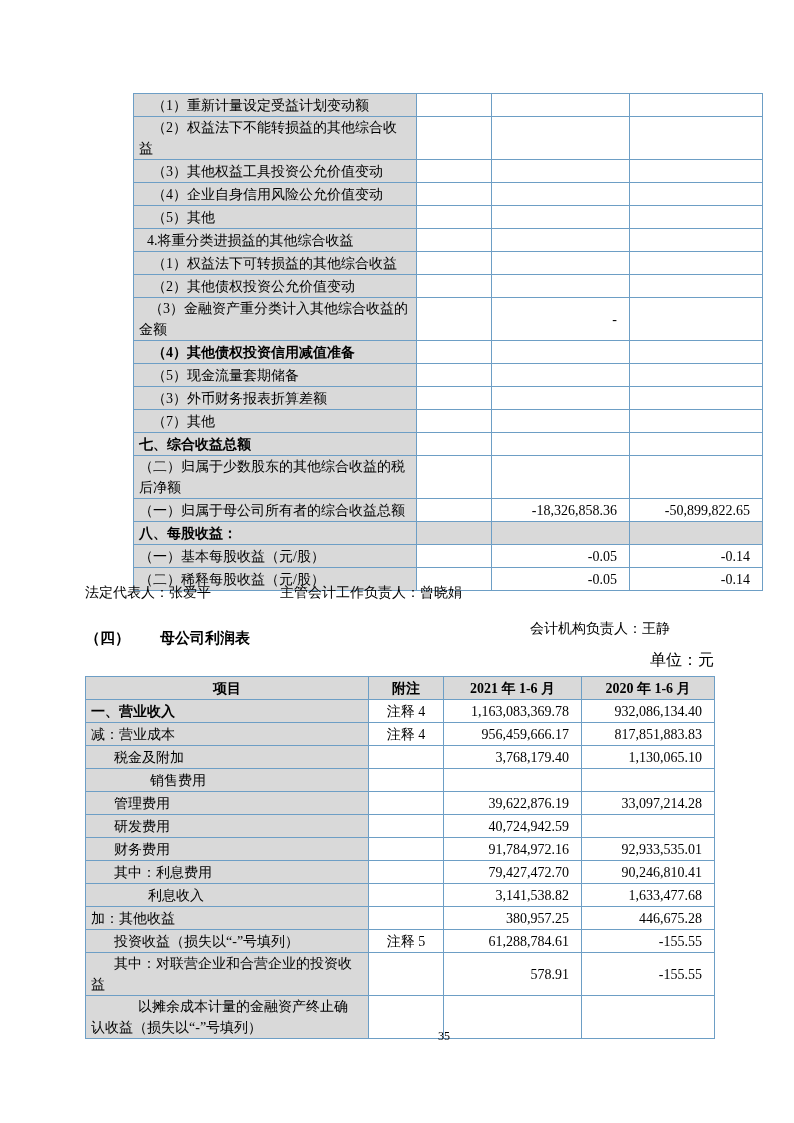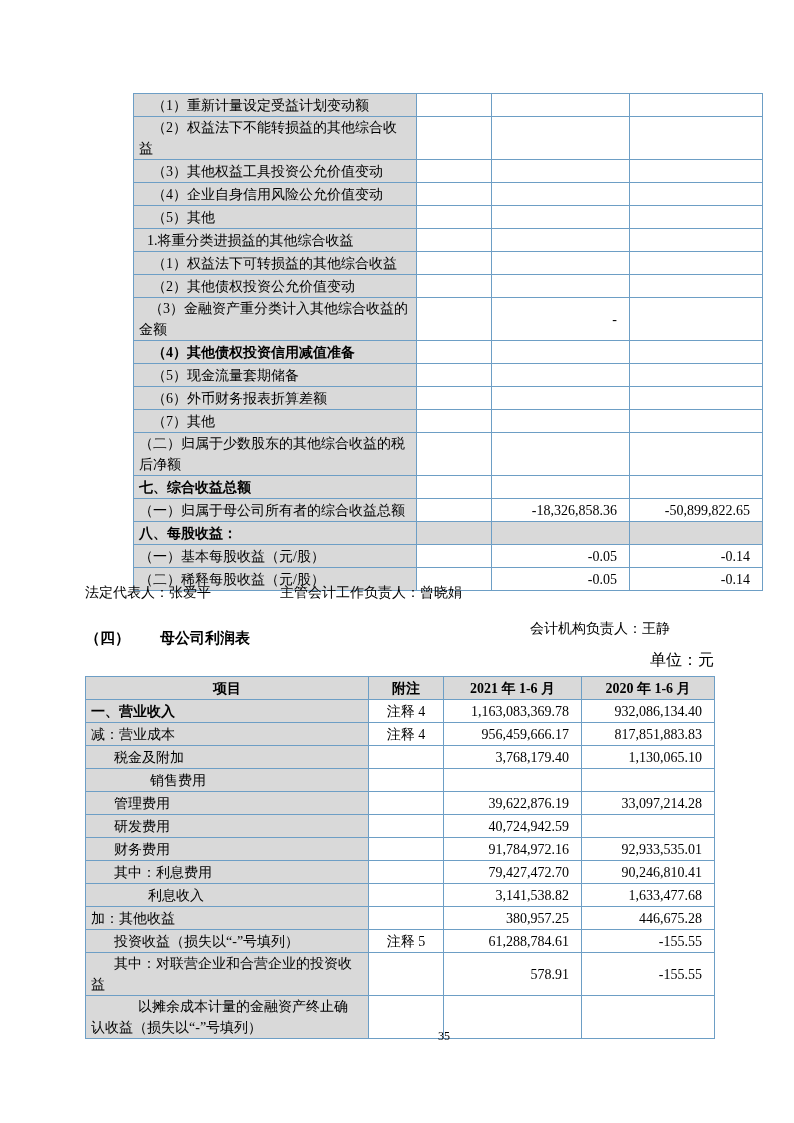--- a/index.html
+++ b/index.html
@@ -73,21 +73,21 @@
           <td class="num"></td>
           <td class="num"></td>
         </tr>
         <tr>
           <td class="label" style="text-indent: 13px;">（5）其他</td>
           <td class="note"></td>
           <td class="num"></td>
           <td class="num"></td>
         </tr>
         <tr>
-          <td class="label" style="text-indent: 8px;">1.将重分类进损益的其他综合收益</td>
+          <td class="label" style="text-indent: 8px;">4.将重分类进损益的其他综合收益</td>
           <td class="note"></td>
           <td class="num"></td>
           <td class="num"></td>
         </tr>
         <tr>
           <td class="label" style="text-indent: 13px;">（1）权益法下可转损益的其他综合收益</td>
           <td class="note"></td>
           <td class="num"></td>
           <td class="num"></td>
         </tr>
@@ -109,39 +109,39 @@
           <td class="num"></td>
           <td class="num"></td>
         </tr>
         <tr>
           <td class="label" style="text-indent: 13px;">（5）现金流量套期储备</td>
           <td class="note"></td>
           <td class="num"></td>
           <td class="num"></td>
         </tr>
         <tr>
-          <td class="label" style="text-indent: 13px;">（6）外币财务报表折算差额</td>
+          <td class="label" style="text-indent: 13px;">（3）外币财务报表折算差额</td>
           <td class="note"></td>
           <td class="num"></td>
           <td class="num"></td>
         </tr>
         <tr>
           <td class="label" style="text-indent: 13px;">（7）其他</td>
           <td class="note"></td>
           <td class="num"></td>
           <td class="num"></td>
         </tr>
         <tr>
+          <td class="label bold">七、综合收益总额</td>
+          <td class="note"></td>
+          <td class="num"></td>
+          <td class="num"></td>
+        </tr>
+        <tr>
           <td class="label">（二）归属于少数股东的其他综合收益的税后净额</td>
-          <td class="note"></td>
-          <td class="num"></td>
-          <td class="num"></td>
-        </tr>
-        <tr>
-          <td class="label bold">七、综合收益总额</td>
           <td class="note"></td>
           <td class="num"></td>
           <td class="num"></td>
         </tr>
         <tr>
           <td class="label">（一）归属于母公司所有者的综合收益总额</td>
           <td class="note"></td>
           <td class="num">-18,326,858.36</td>
           <td class="num">-50,899,822.65</td>
         </tr>

